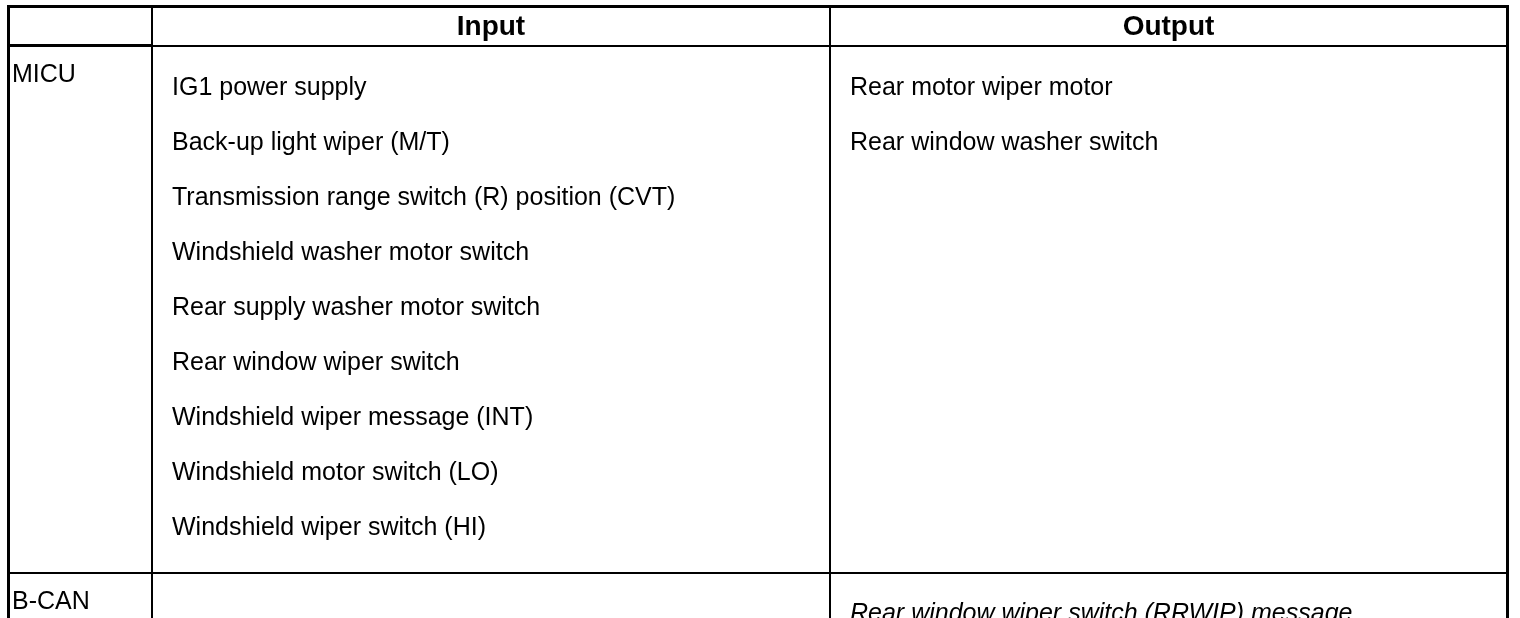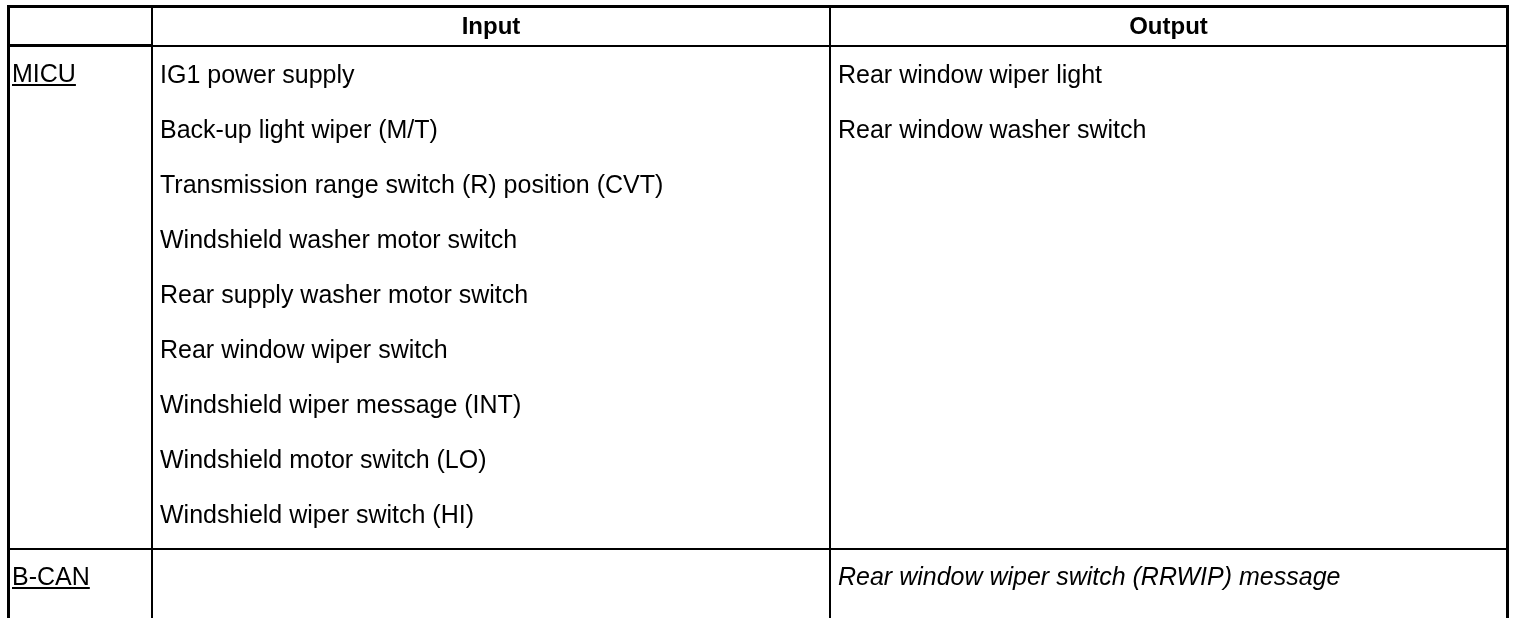--- a/index.html
+++ b/index.html
@@ -46,21 +46,21 @@
   }
 
   col.col-module  { width: 143px; }
   col.col-input   { width: 678px; }
   col.col-output  { width: 677px; }
 
   
   thead th {
     height: 36px;
     padding: 0;
-    font-size: 24px;
+    font-size: 28px;
     font-weight: bold;
     text-align: center;
     vertical-align: middle;
     letter-spacing: 0px;
     border-bottom: 3px solid #000000;
   }
   thead th.blank-head {
     border-bottom: 3px solid #000000;
   }
 
@@ -69,34 +69,33 @@
     padding: 0;
     vertical-align: top;
     font-size: 25px;
     font-weight: normal;
   }
 
   tbody td.module-cell {
     padding-left: 2px;
     padding-top: 6px;
     white-space: nowrap;
-    text-decoration: underline;
   }
 
   tbody td.list-cell {
     padding-left: 7px;
     padding-top: 6px;
   }
 
   tr.micu-row td { height: 470px; }
   tr.bcan-row td { height: 88px; }
 
   ul.entry-list {
     list-style: none;
-    margin: 0;
+    margin: 12px;
     padding: 0;
   }
   ul.entry-list > li {
     height: 55px;
     line-height: 42px;
     white-space: nowrap;
     font-size: 25px;
   }
   tr.bcan-row ul.entry-list > li {
     height: 55px;
@@ -143,21 +142,21 @@
             <li>Windshield washer motor switch</li>
             <li>Rear supply washer motor switch</li>
             <li>Rear window wiper switch</li>
             <li>Windshield wiper message (INT)</li>
             <li>Windshield motor switch (LO)</li>
             <li>Windshield wiper switch (HI)</li>
           </ul>
         </td>
         <td class="list-cell">
           <ul class="entry-list">
-            <li>Rear window wiper light</li>
+            <li>Rear motor wiper motor</li>
             <li>Rear window washer switch</li>
           </ul>
         </td>
       </tr>
 
       <tr class="bcan-row">
         <td class="module-cell">
           <div class="module-label">B-CAN</div>
         </td>
         <td class="list-cell">

